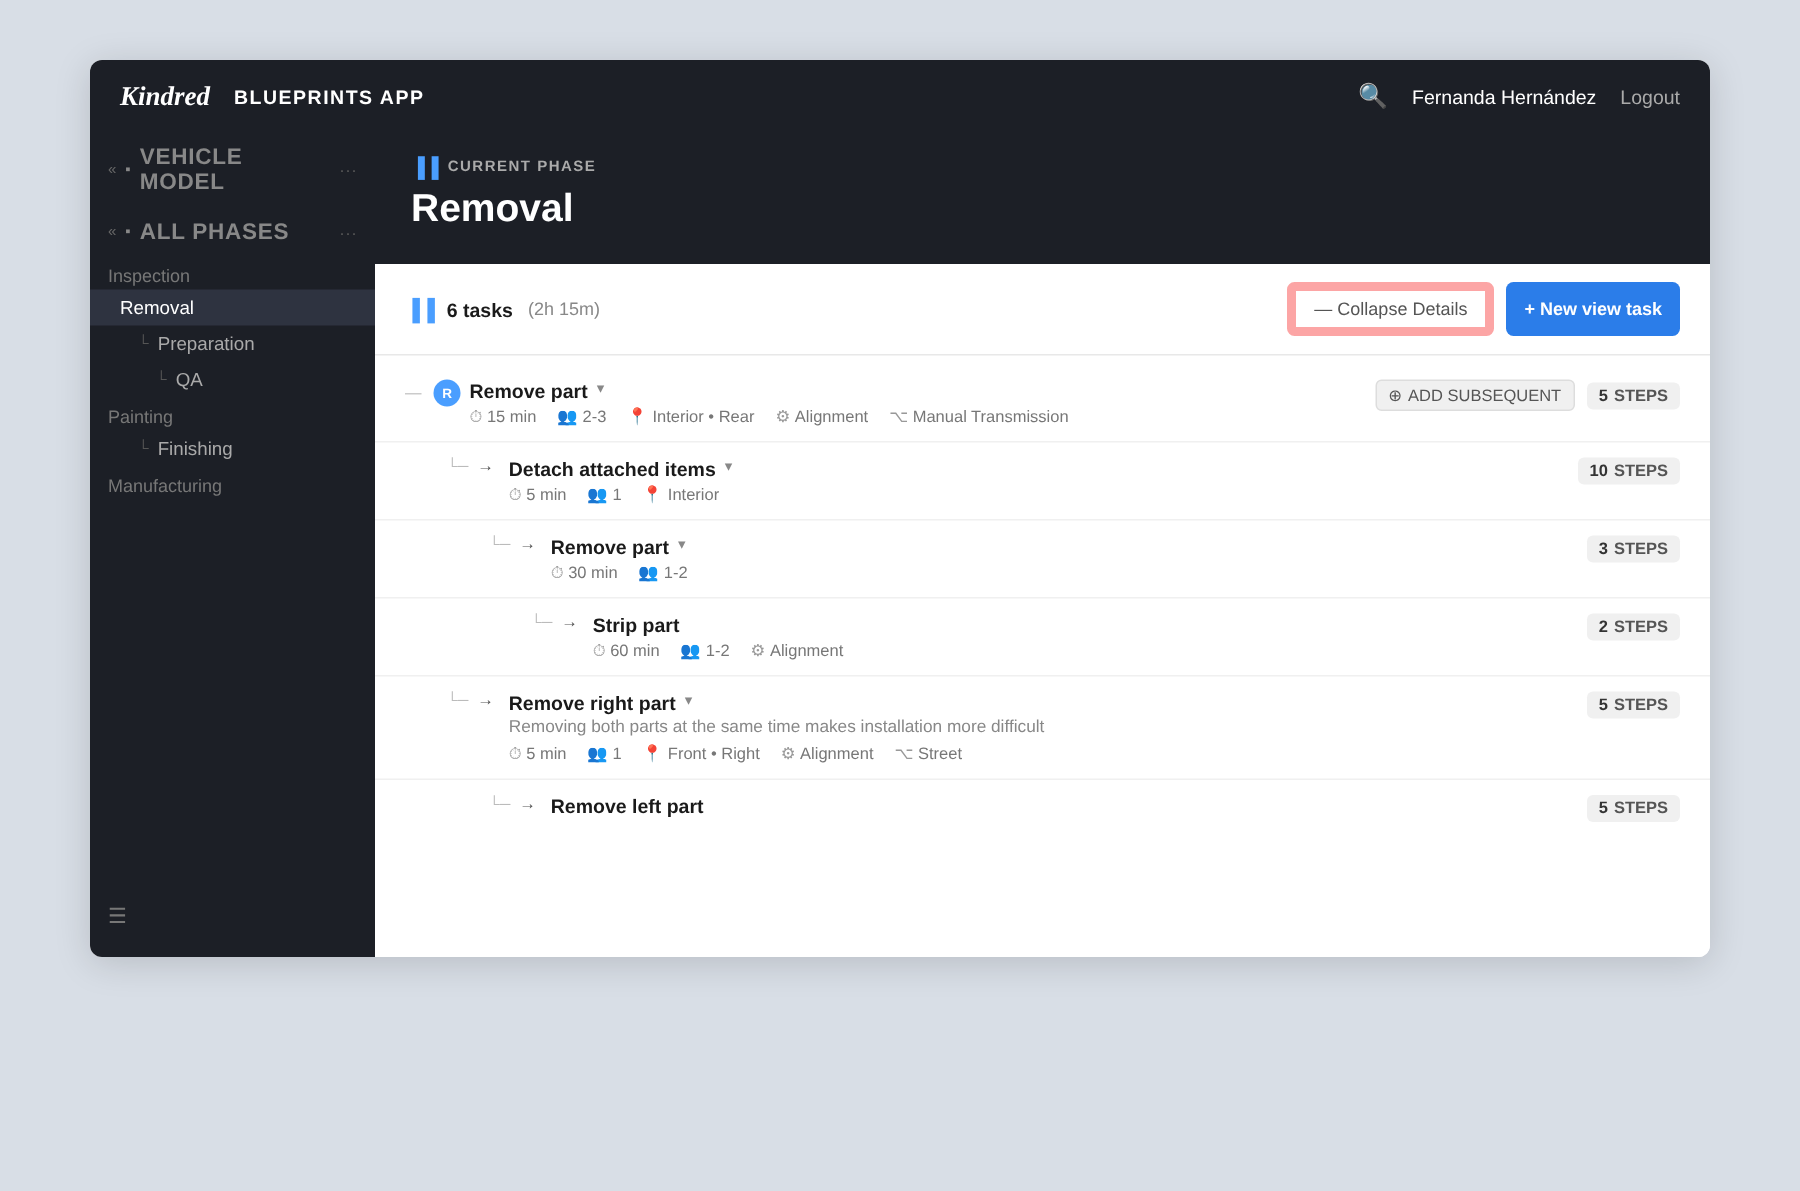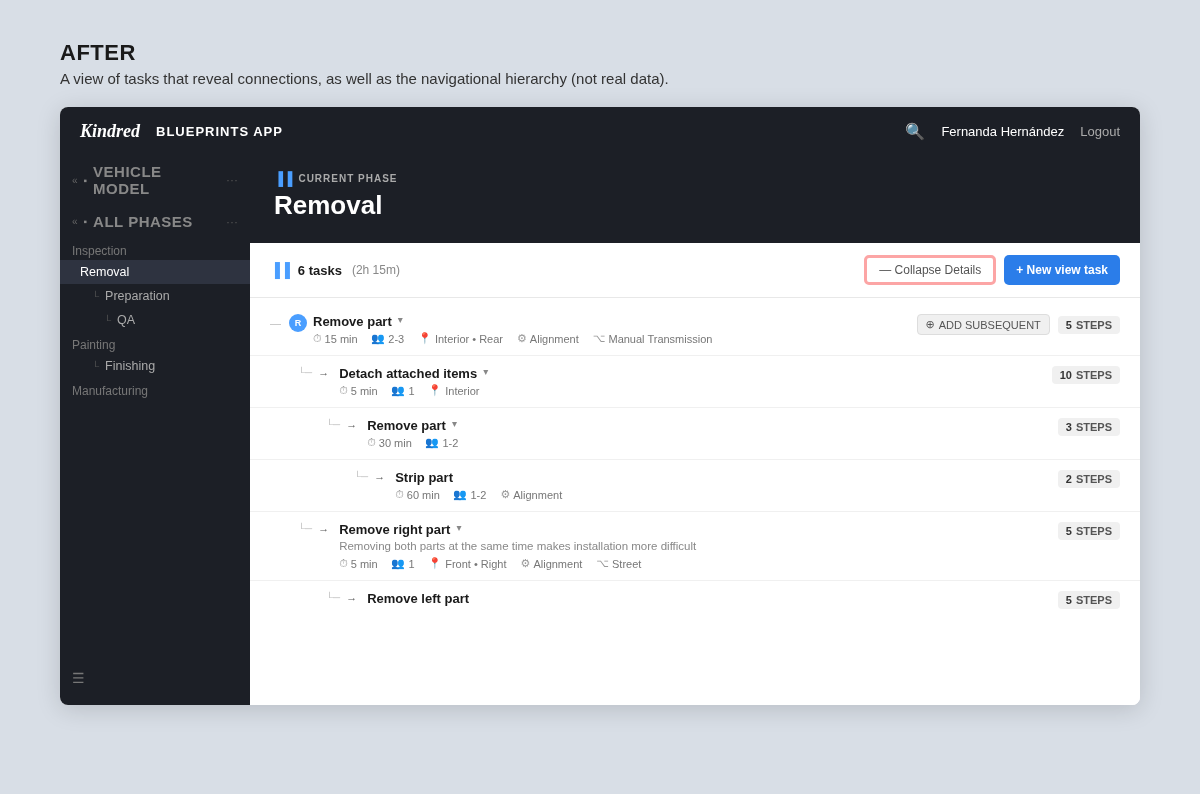--- a/index.html
+++ b/index.html
@@ -243,21 +243,21 @@
     }
     .tasks-toolbar-right {
       margin-left: auto;
       display: flex;
       gap: 8px;
     }
     .btn-collapse {
       font-size: 12px;
       color: #555;
       background: #fff;
-      border: 3px solid #fca5a5;
+      border: 6px solid #fca5a5;
       border-radius: 5px;
       padding: 5px 12px;
       cursor: pointer;
       display: flex;
       align-items: center;
       gap: 4px;
     }
     .btn-new-task {
       font-size: 12px;
       color: #fff;
@@ -401,24 +401,20 @@
       border: none;
       border-top: 1px solid #f0f0f0;
       margin: 2px 0;
     }
   </style>
 </head>
 <body>
 
 <div>
 
-  <div class="page-header">
-    <h1>AFTER</h1>
-    <p>A view of tasks that reveal connections, as well as the navigational hierarchy (not real data).</p>
-  </div>
 
   <div class="app-window">
 
     <nav class="top-nav">
       <span class="logo">Kindred</span>
       <span class="app-name">BLUEPRINTS APP</span>
       <div class="top-nav-right">
         <span class="search-icon-btn">🔍</span>
         <span class="user-name">Fernanda Hernández</span>
         <span class="logout-btn">Logout</span>

